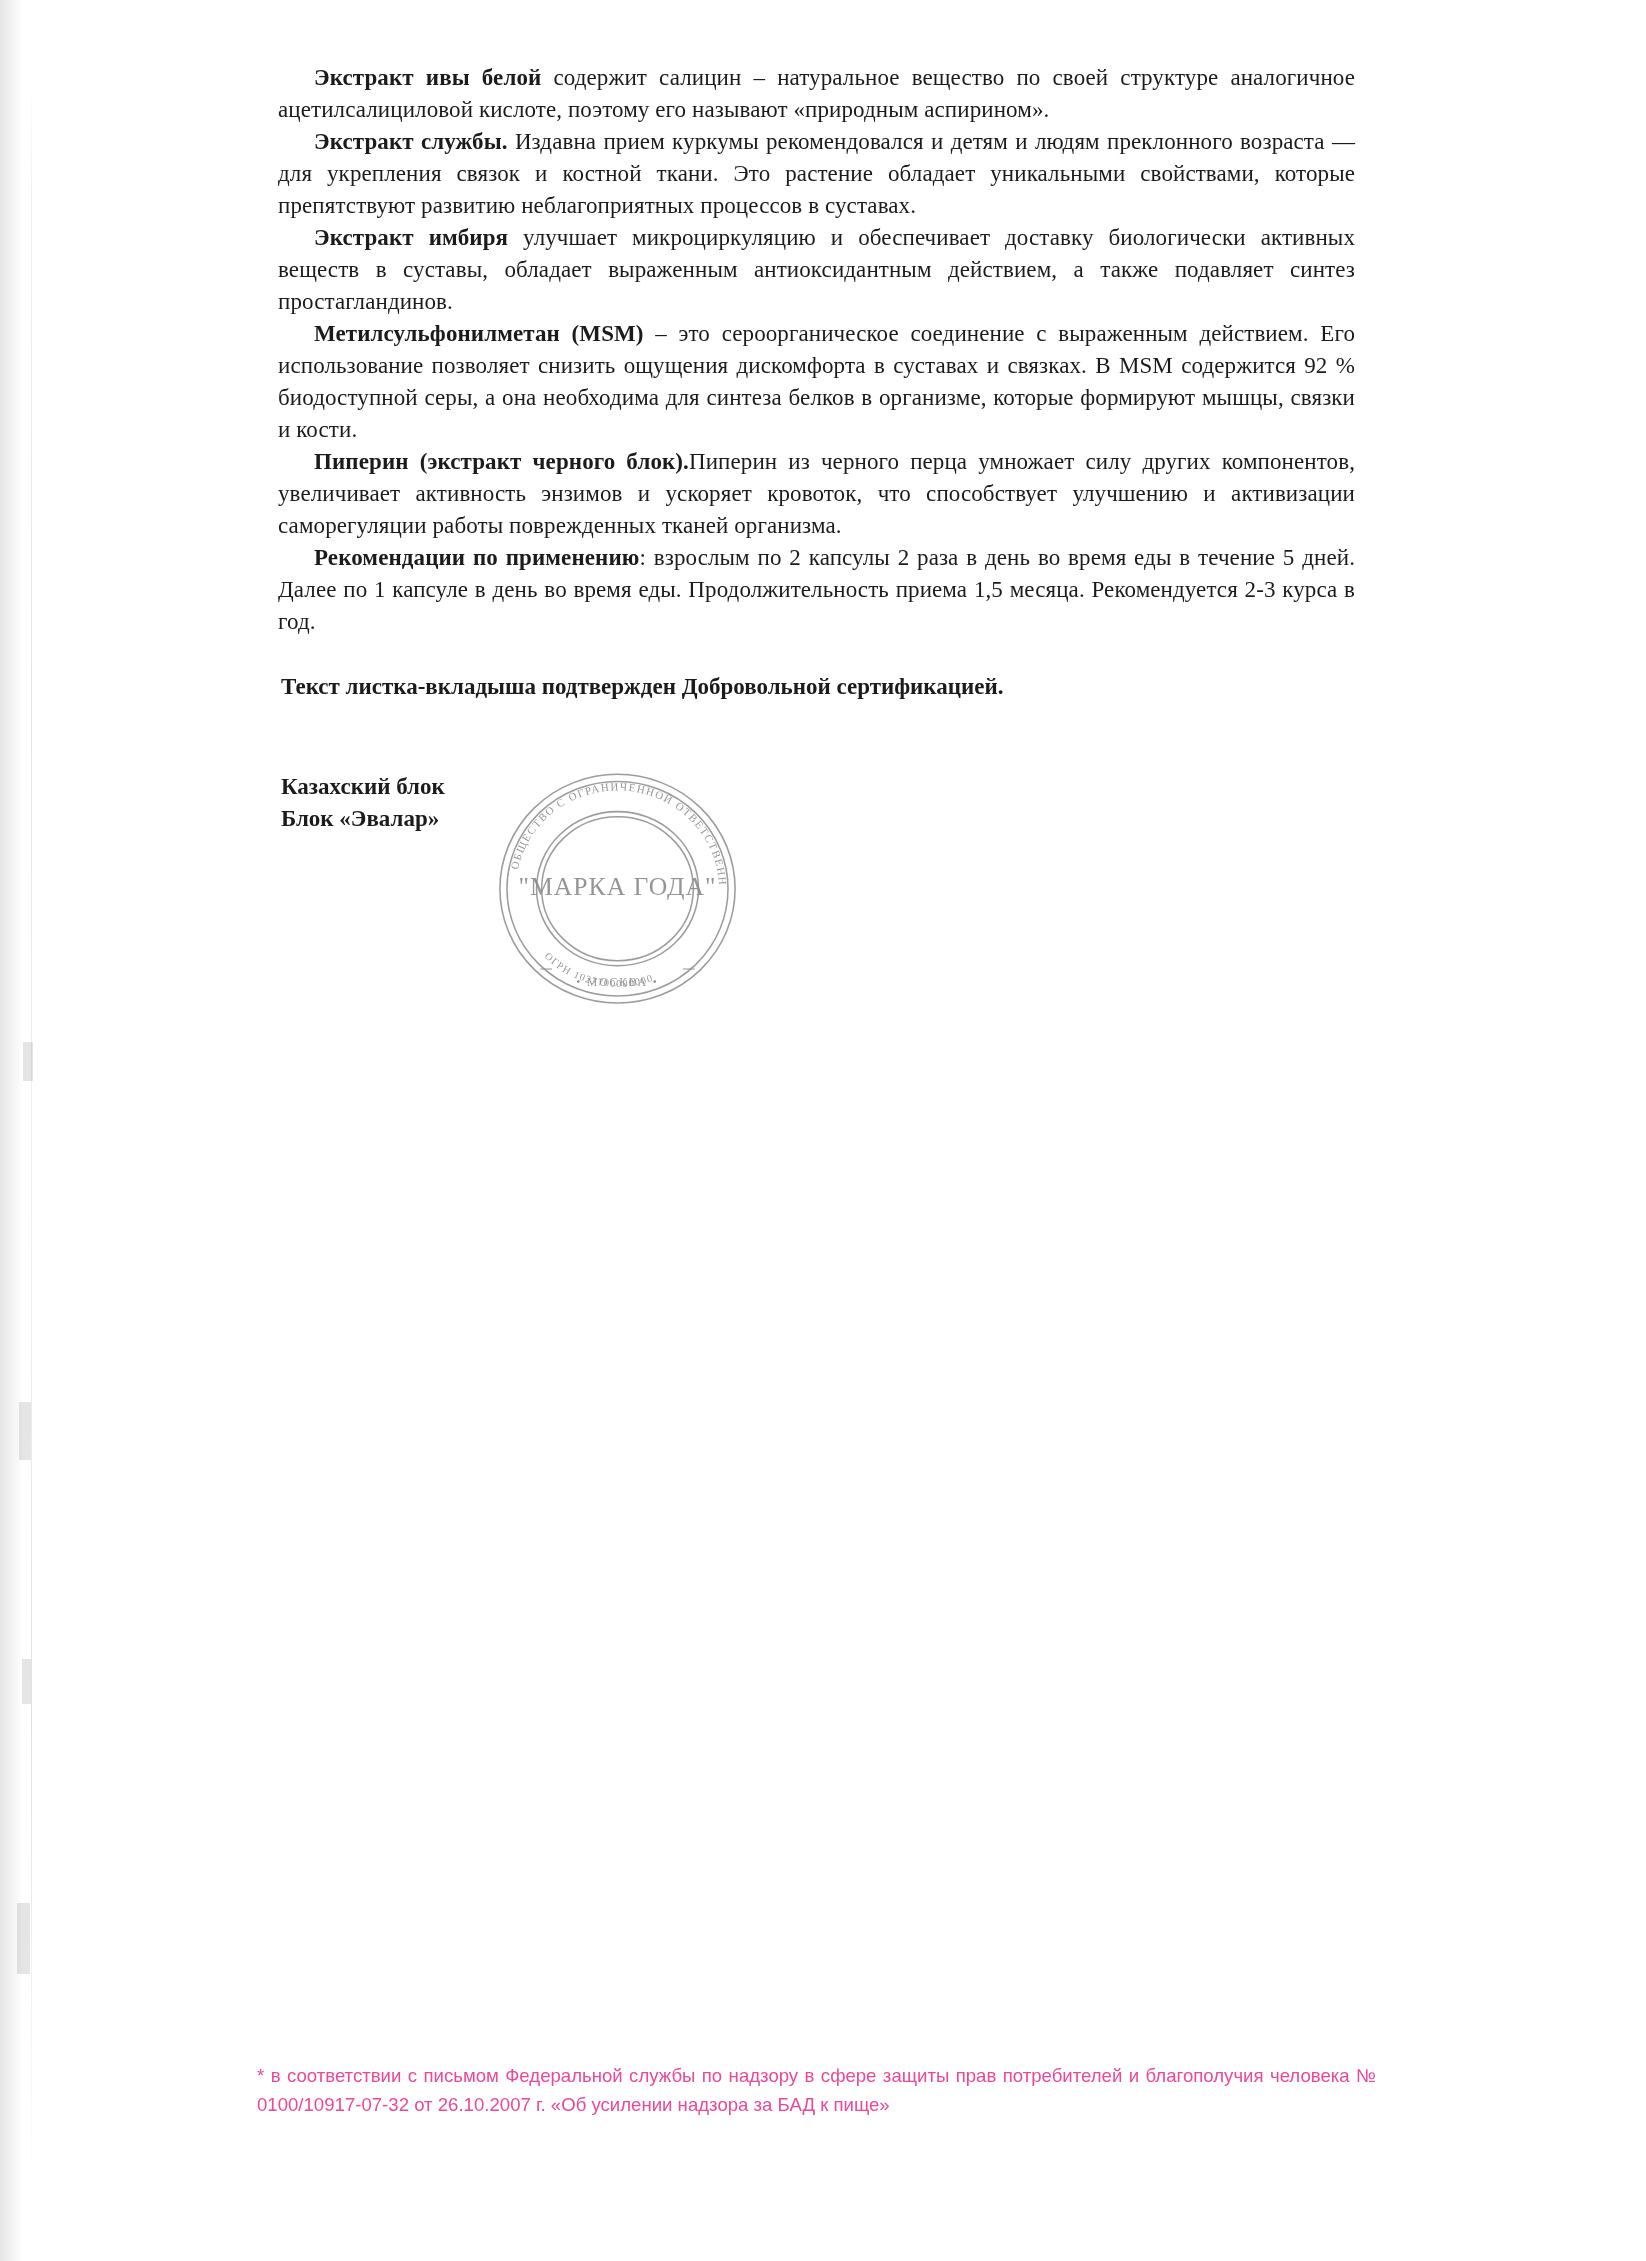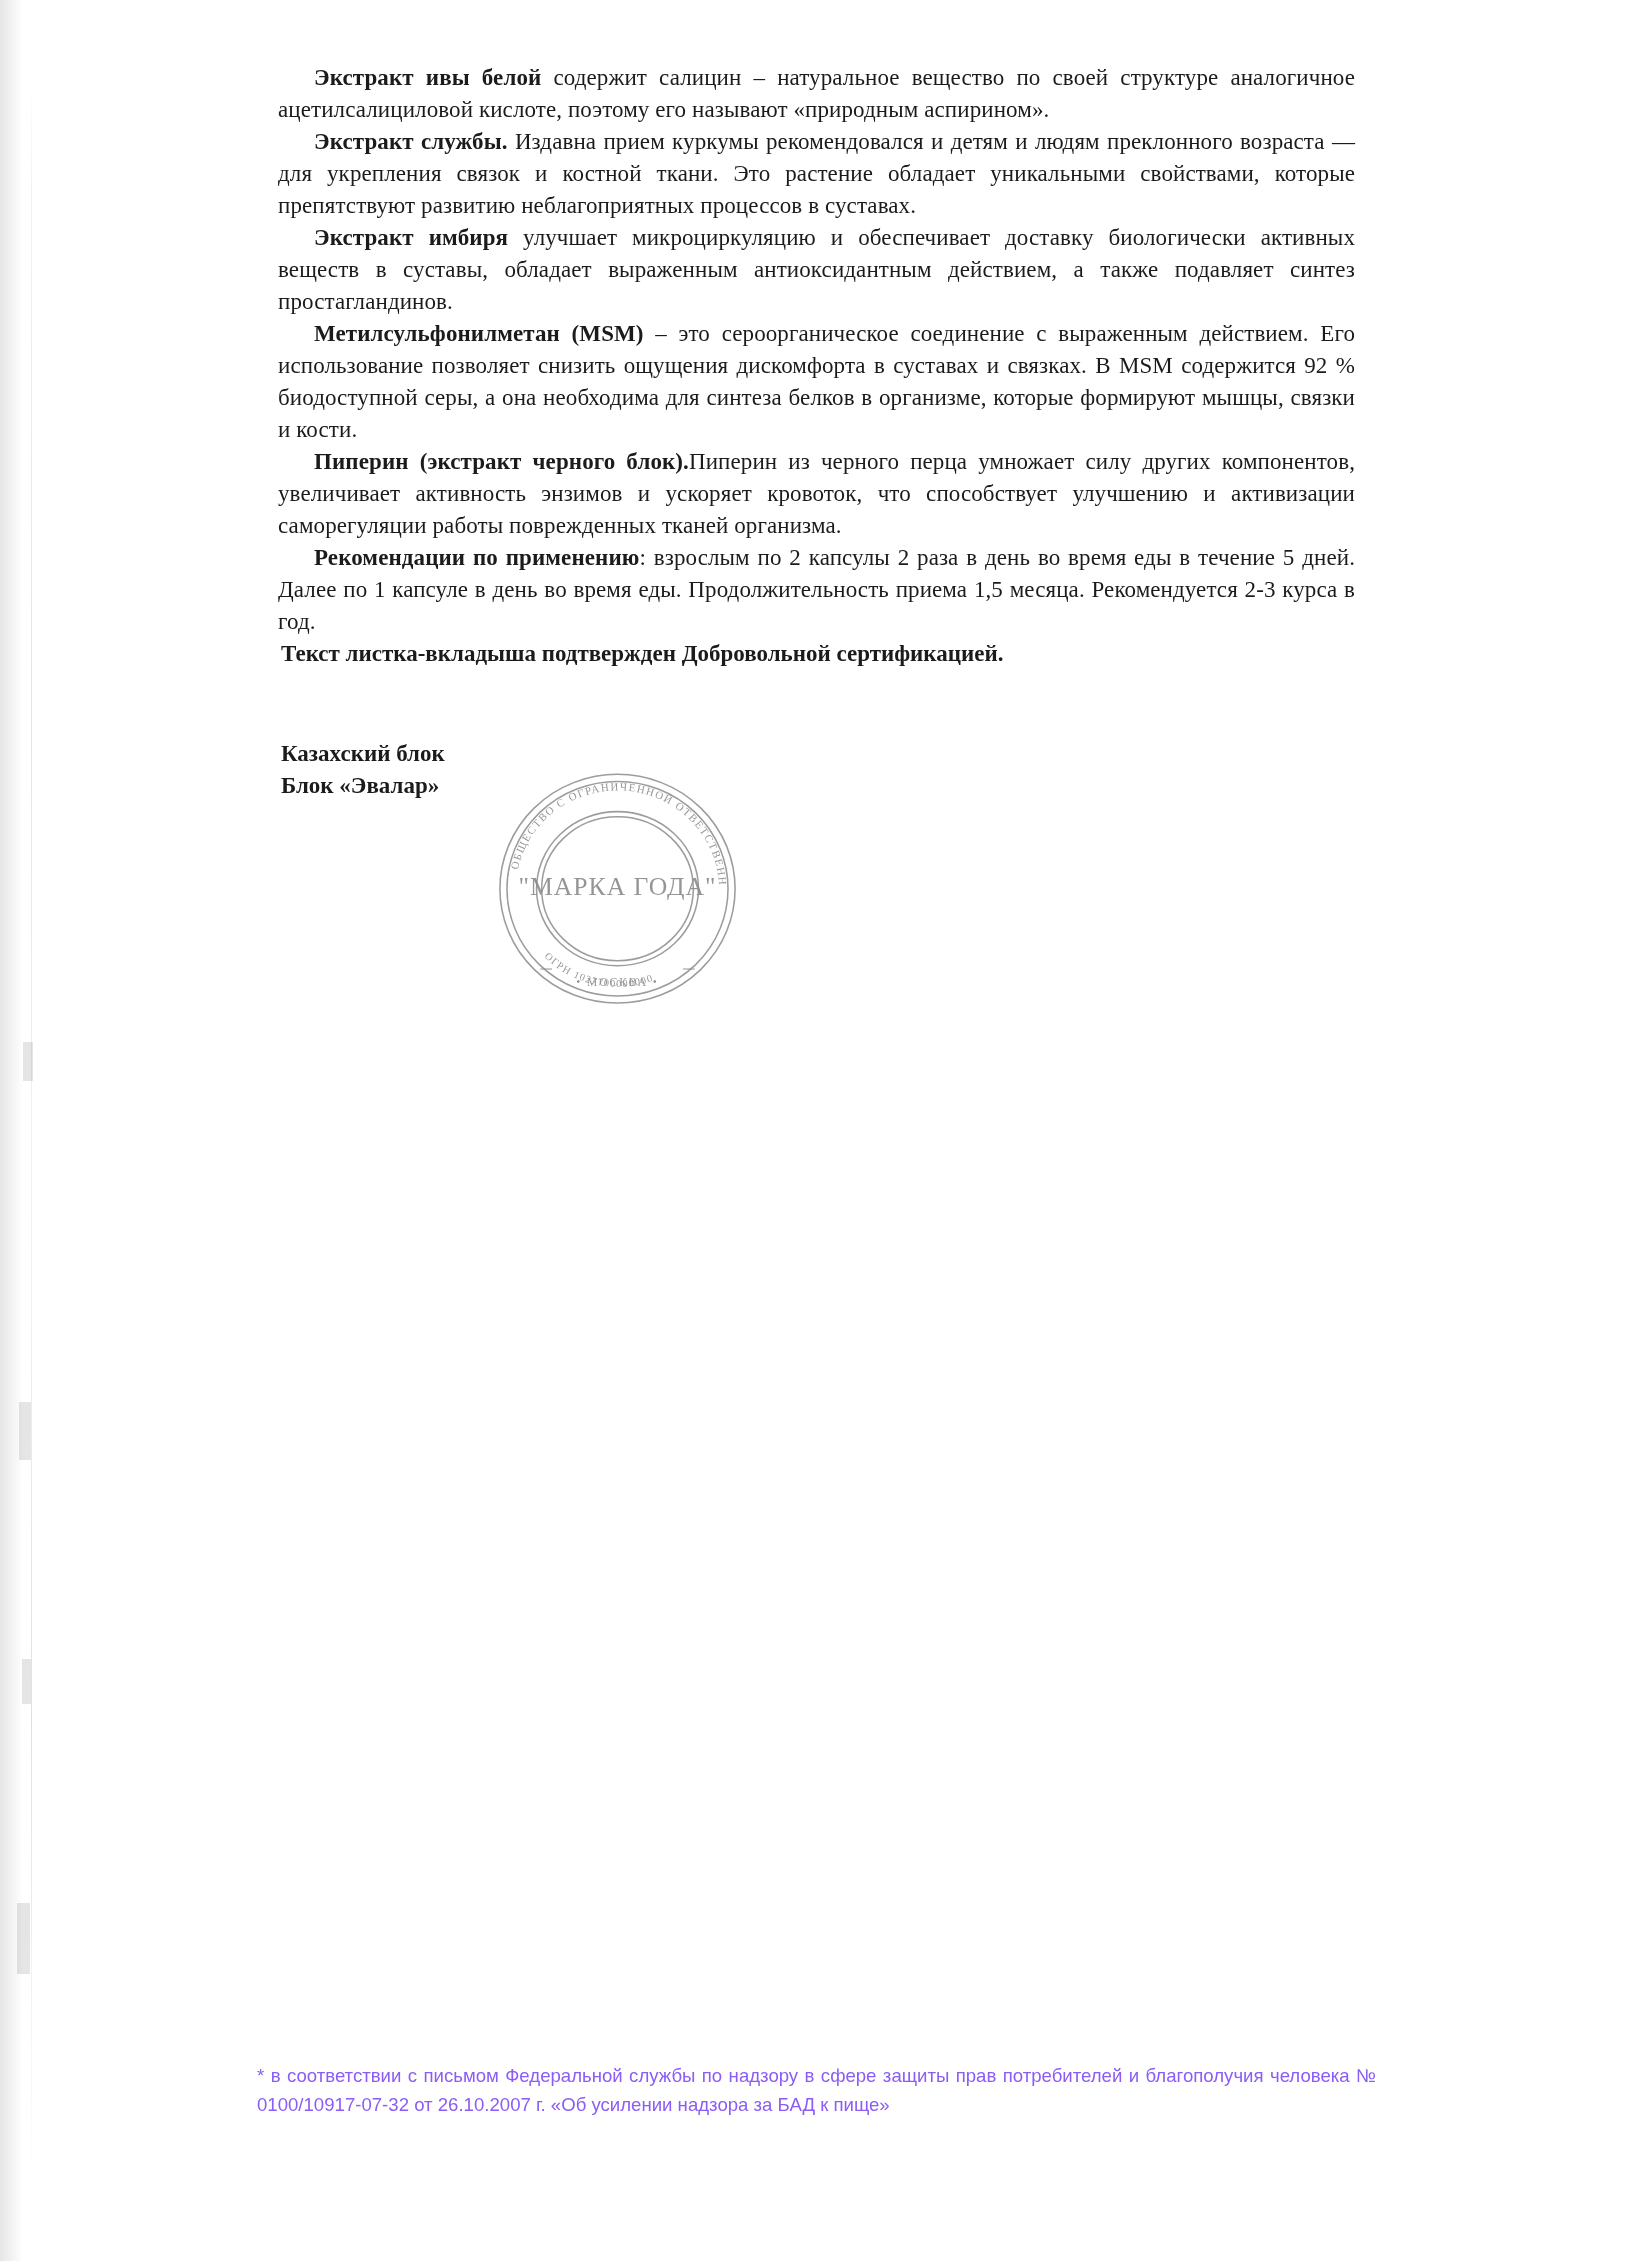--- a/index.html
+++ b/index.html
@@ -70,20 +70,21 @@
     text-indent: 36px;
     letter-spacing: 0.1px;
   }
   p.para + p.para { margin-top: 0px; }
 
   .lead {
     font-weight: bold;
   }
 
   .statement {
+    margin-top: 33px;
     font-size: 23px;
     line-height: 32px;
     font-weight: bold;
     text-indent: 19px;
   }
 
   .signature {
     margin-top: 68px;
     font-size: 23px;
     line-height: 31.5px;
@@ -105,21 +106,21 @@
 
   
   .footnote {
     position: absolute;
     left: 257px;
     top: 2061px;
     width: 1119px;
     font-family: "Liberation Sans", "DejaVu Sans", sans-serif;
     font-size: 18.6px;
     line-height: 29px;
-    color: #8b5cf6;
+    color: #ec4899;
     text-align: justify;
   }
 </style>
 </head>
 <body>
 
 <div class="page">
 
   <div class="scan-edge"></div>
   <div class="scan-line"></div>

